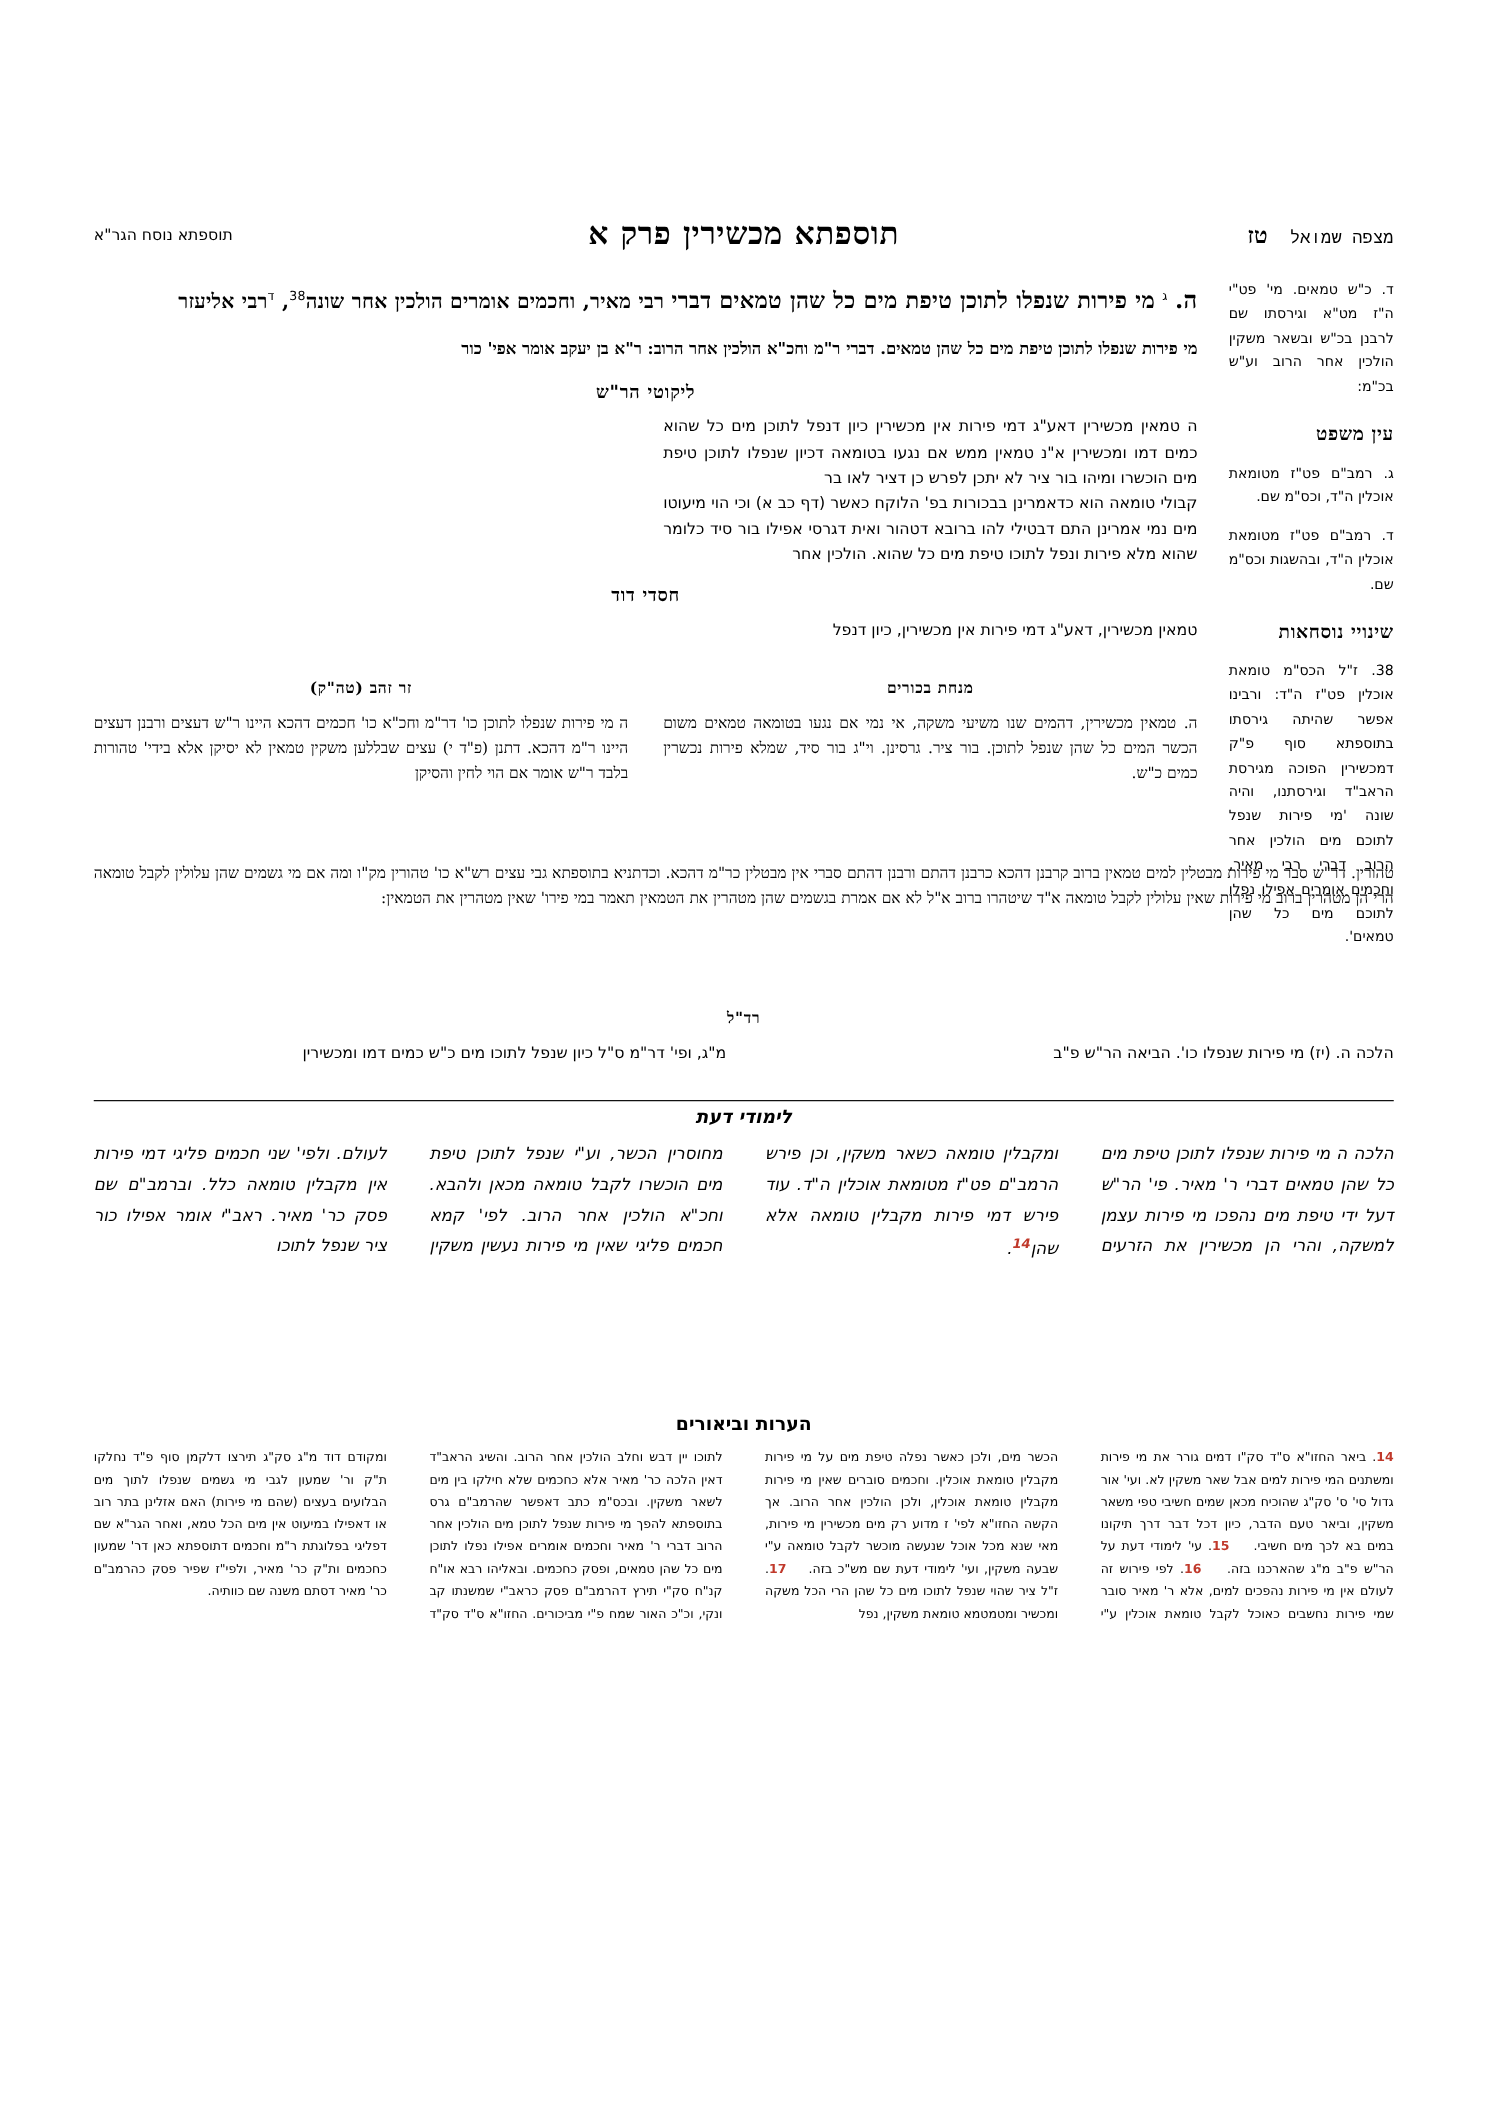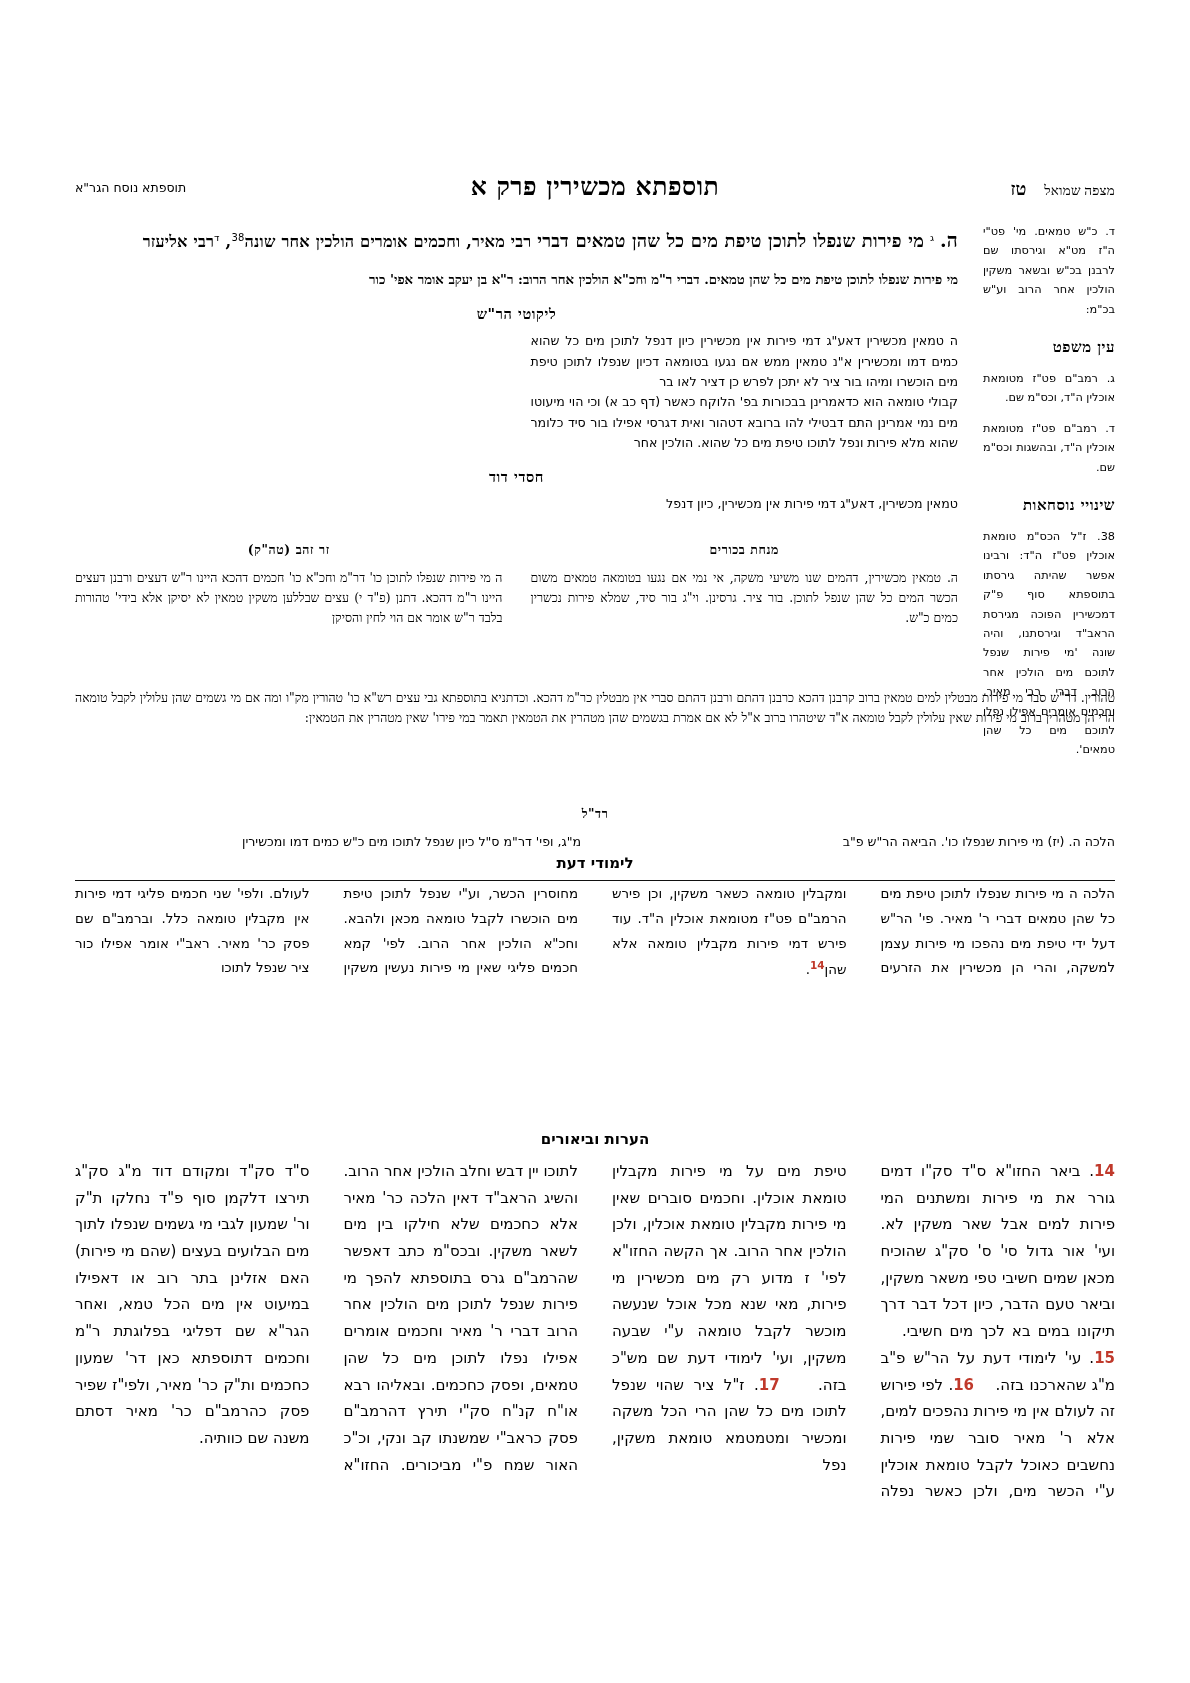--- a/index.html
+++ b/index.html
@@ -35,21 +35,21 @@
     position: absolute;
     right: 0;
     top: 6px;
     display: flex;
     flex-direction: row;
     align-items: baseline;
     gap: 18px;
     white-space: nowrap;
   }
   .runhead .rh-book {
-    font-family: Liberation Serif, serif;
+    font-family: Liberation Mono, monospace;
     font-size: 13.5px;
     letter-spacing: .2px;
   }
   .runhead .rh-folio {
     font-family: "DejaVu Serif", serif;
     font-weight: bold;
     font-size: 18px;
   }
   .runhead .rh-center {
     position: absolute;
@@ -185,21 +185,21 @@
     font-size: 13.4px;
     line-height: 1.85;
     column-count: 2;
     column-gap: 34px;
   }
   .body2 p { margin: 0; }
   .notes2 {
     direction: rtl;
     text-align: justify;
     font-family: "DejaVu Sans", sans-serif;
-    font-size: 15px;
+    font-size: 10px;
     line-height: 1.78;
     column-count: 2;
     column-gap: 34px;
   }
   .notes2 p { margin: 0; }
   .rednum {
     color: #c0392b;
     font-weight: bold;
   }
   .nowrapnum { white-space: nowrap; }
@@ -284,21 +284,21 @@
   <div style="position:absolute;top:790px;left:75px;right:75px;direction:rtl;">
     <div class="comm-title rashi">רד"ל</div>
     <div style="display:flex;direction:rtl;gap:28px;">
       <div style="flex:1 1 0;min-width:0;" class="comm">הלכה ה. (יז) מי פירות שנפלו כו'. הביאה הר"ש פ"ב</div>
       <div style="flex:1 1 0;min-width:0;" class="comm">מ"ג, ופי' דר"מ ס"ל כיון שנפל לתוכו מים כ"ש כמים דמו ומכשירין</div>
     </div>
   </div>
 
   <div class="divider" style="top:880px;"></div>
 
-  <div class="lower" style="top:844px;">
+  <div class="lower" style="top:874px;font-style:italic;">
     <div class="sect-head">לימודי דעת</div>
     <div style="display:flex;direction:rtl;gap:34px;">
       <div style="flex:1 1 0;min-width:0;" class="body2">
         <p style="text-align:justify;"><span>הלכה ה מי פירות שנפלו לתוכן טיפת מים כל שהן טמאים דברי ר' מאיר. פי' הר"ש דעל ידי טיפת מים נהפכו מי פירות עצמן למשקה, והרי הן מכשירין את הזרעים ומקבלין טומאה כשאר משקין, וכן פירש הרמב"ם פט"ז מטומאת אוכלין ה"ד. עוד פירש דמי פירות מקבלין טומאה אלא שהן</span><sup class="fnred nowrapnum">14</sup>.</p>
       </div>
       <div style="flex:1 1 0;min-width:0;" class="body2">
         <p style="text-align:justify;">מחוסרין הכשר, וע"י שנפל לתוכן טיפת מים הוכשרו לקבל טומאה מכאן ולהבא. וחכ"א הולכין אחר הרוב. לפי' קמא חכמים פליגי שאין מי פירות נעשין משקין לעולם. ולפי' שני חכמים פליגי דמי פירות אין מקבלין טומאה כלל. וברמב"ם שם פסק כר' מאיר. ראב"י אומר אפילו כור ציר שנפל לתוכו</p>
       </div>
     </div>
   </div>

